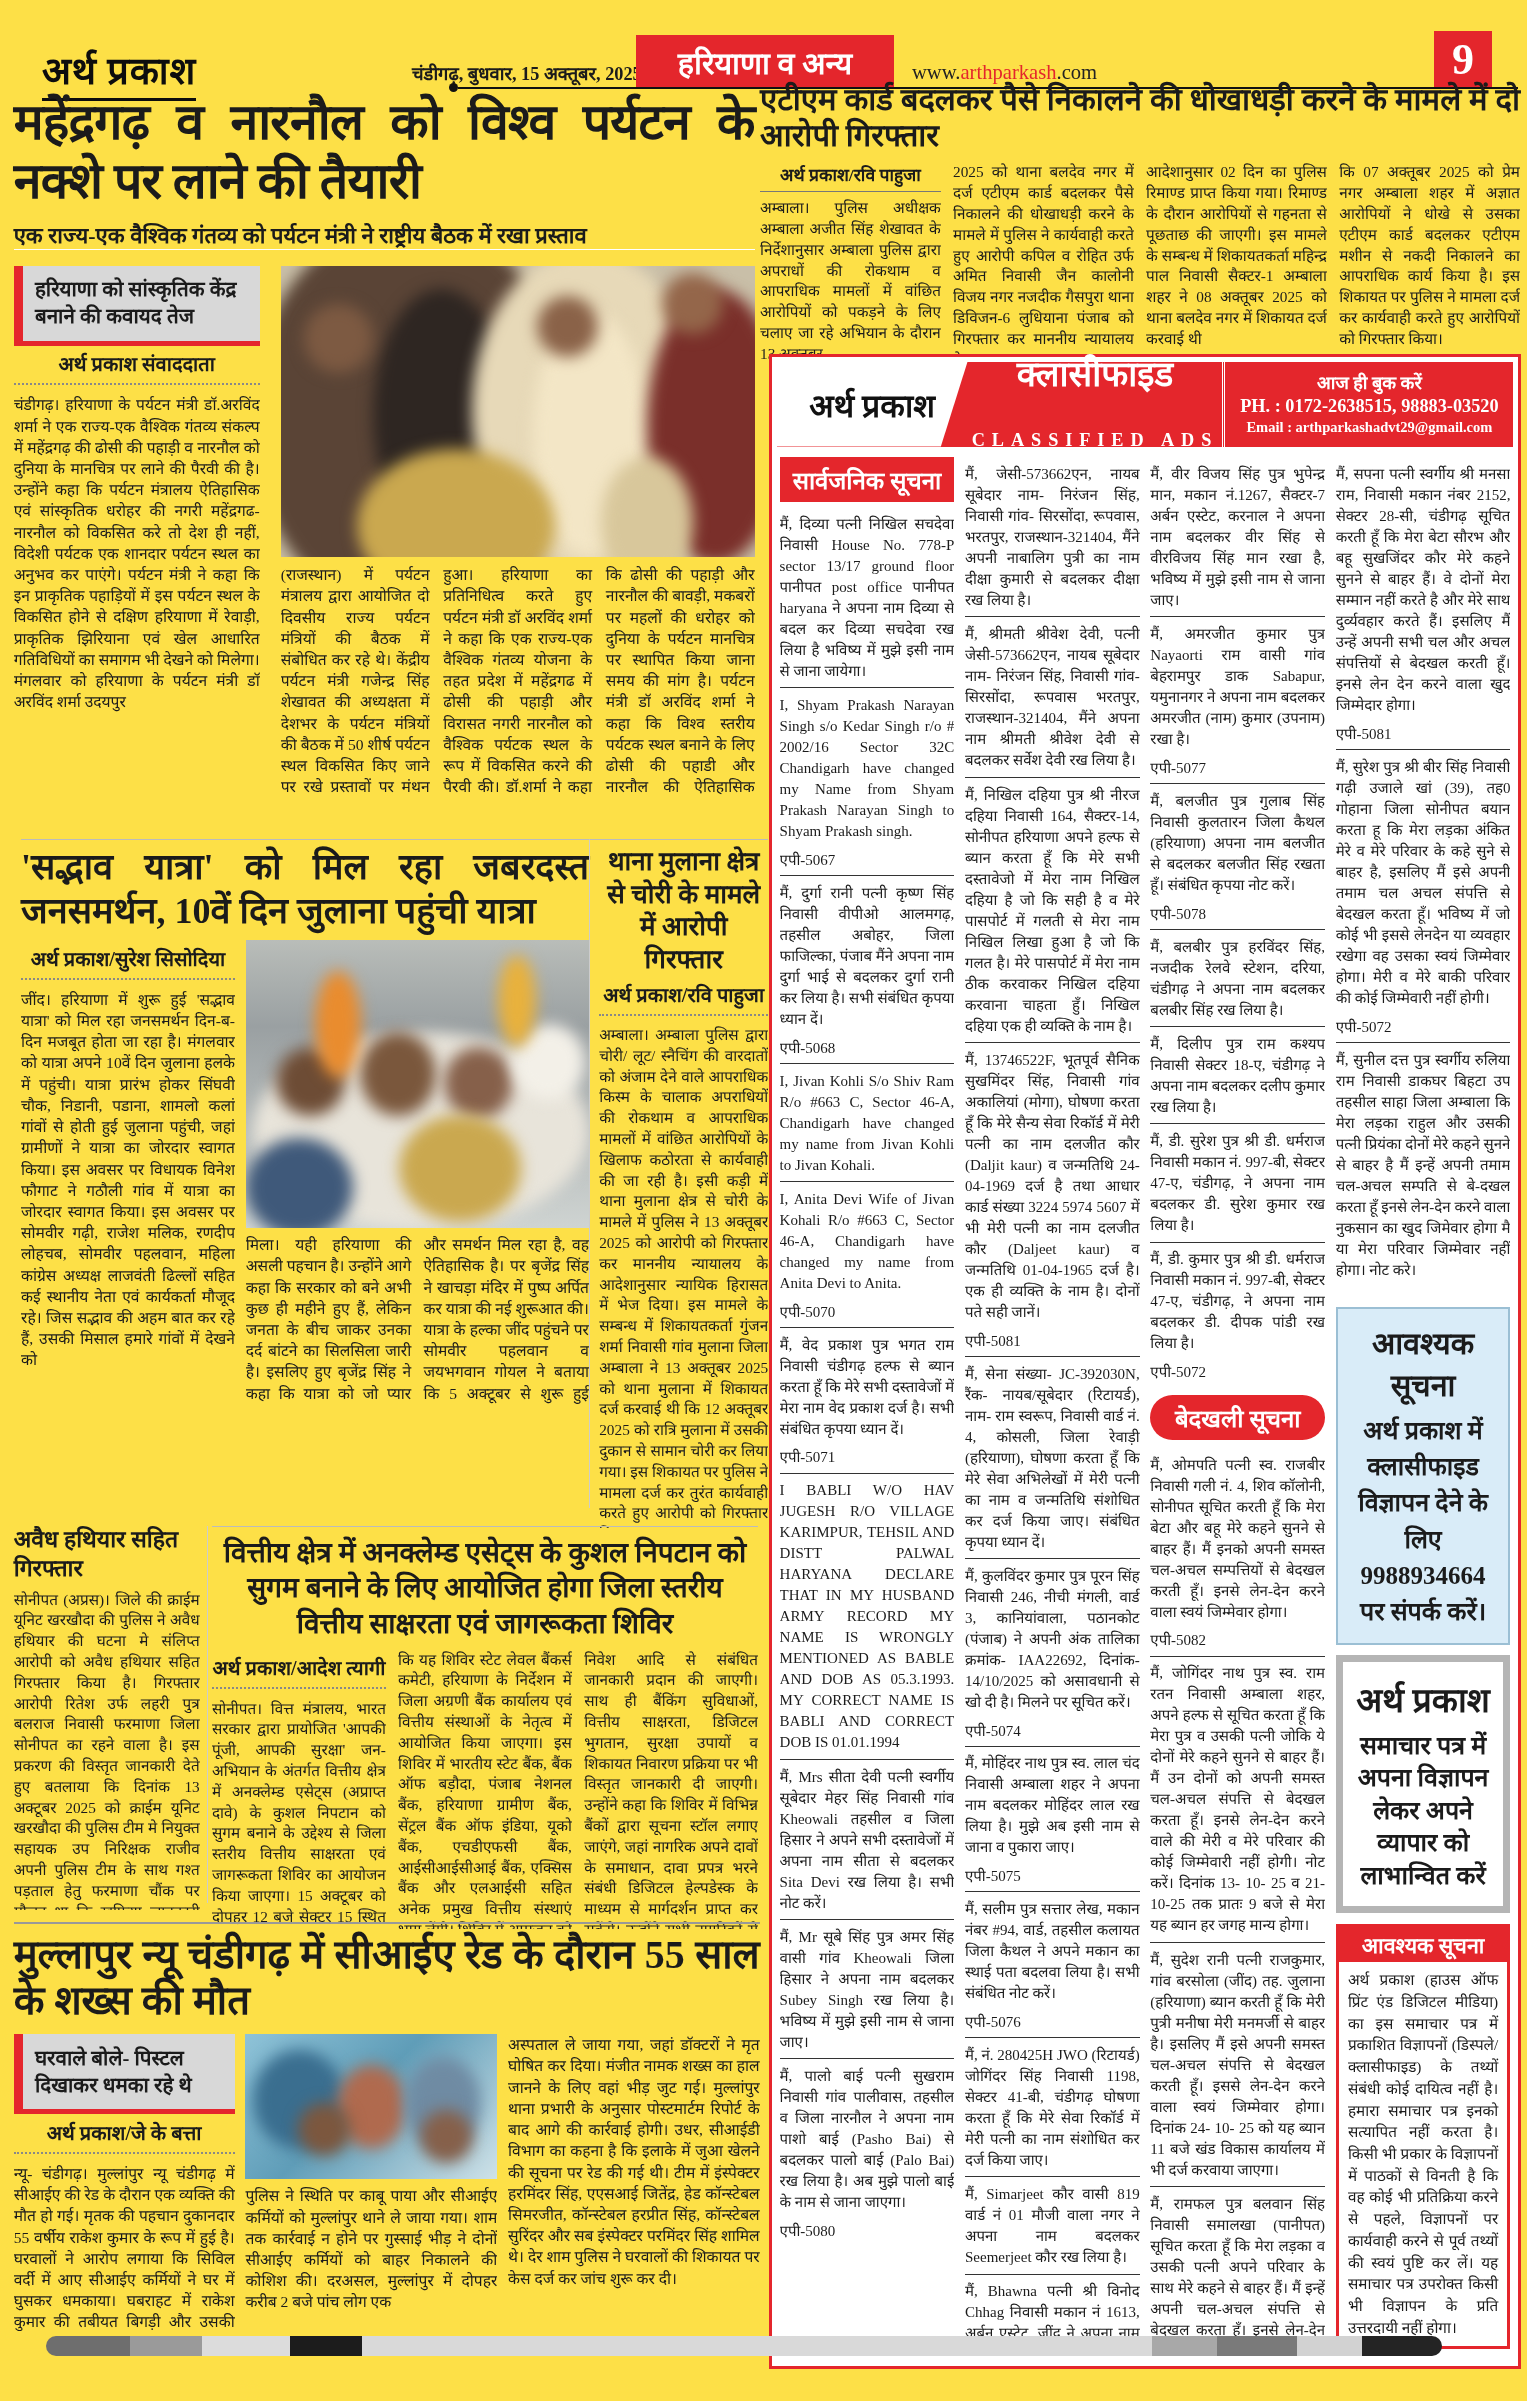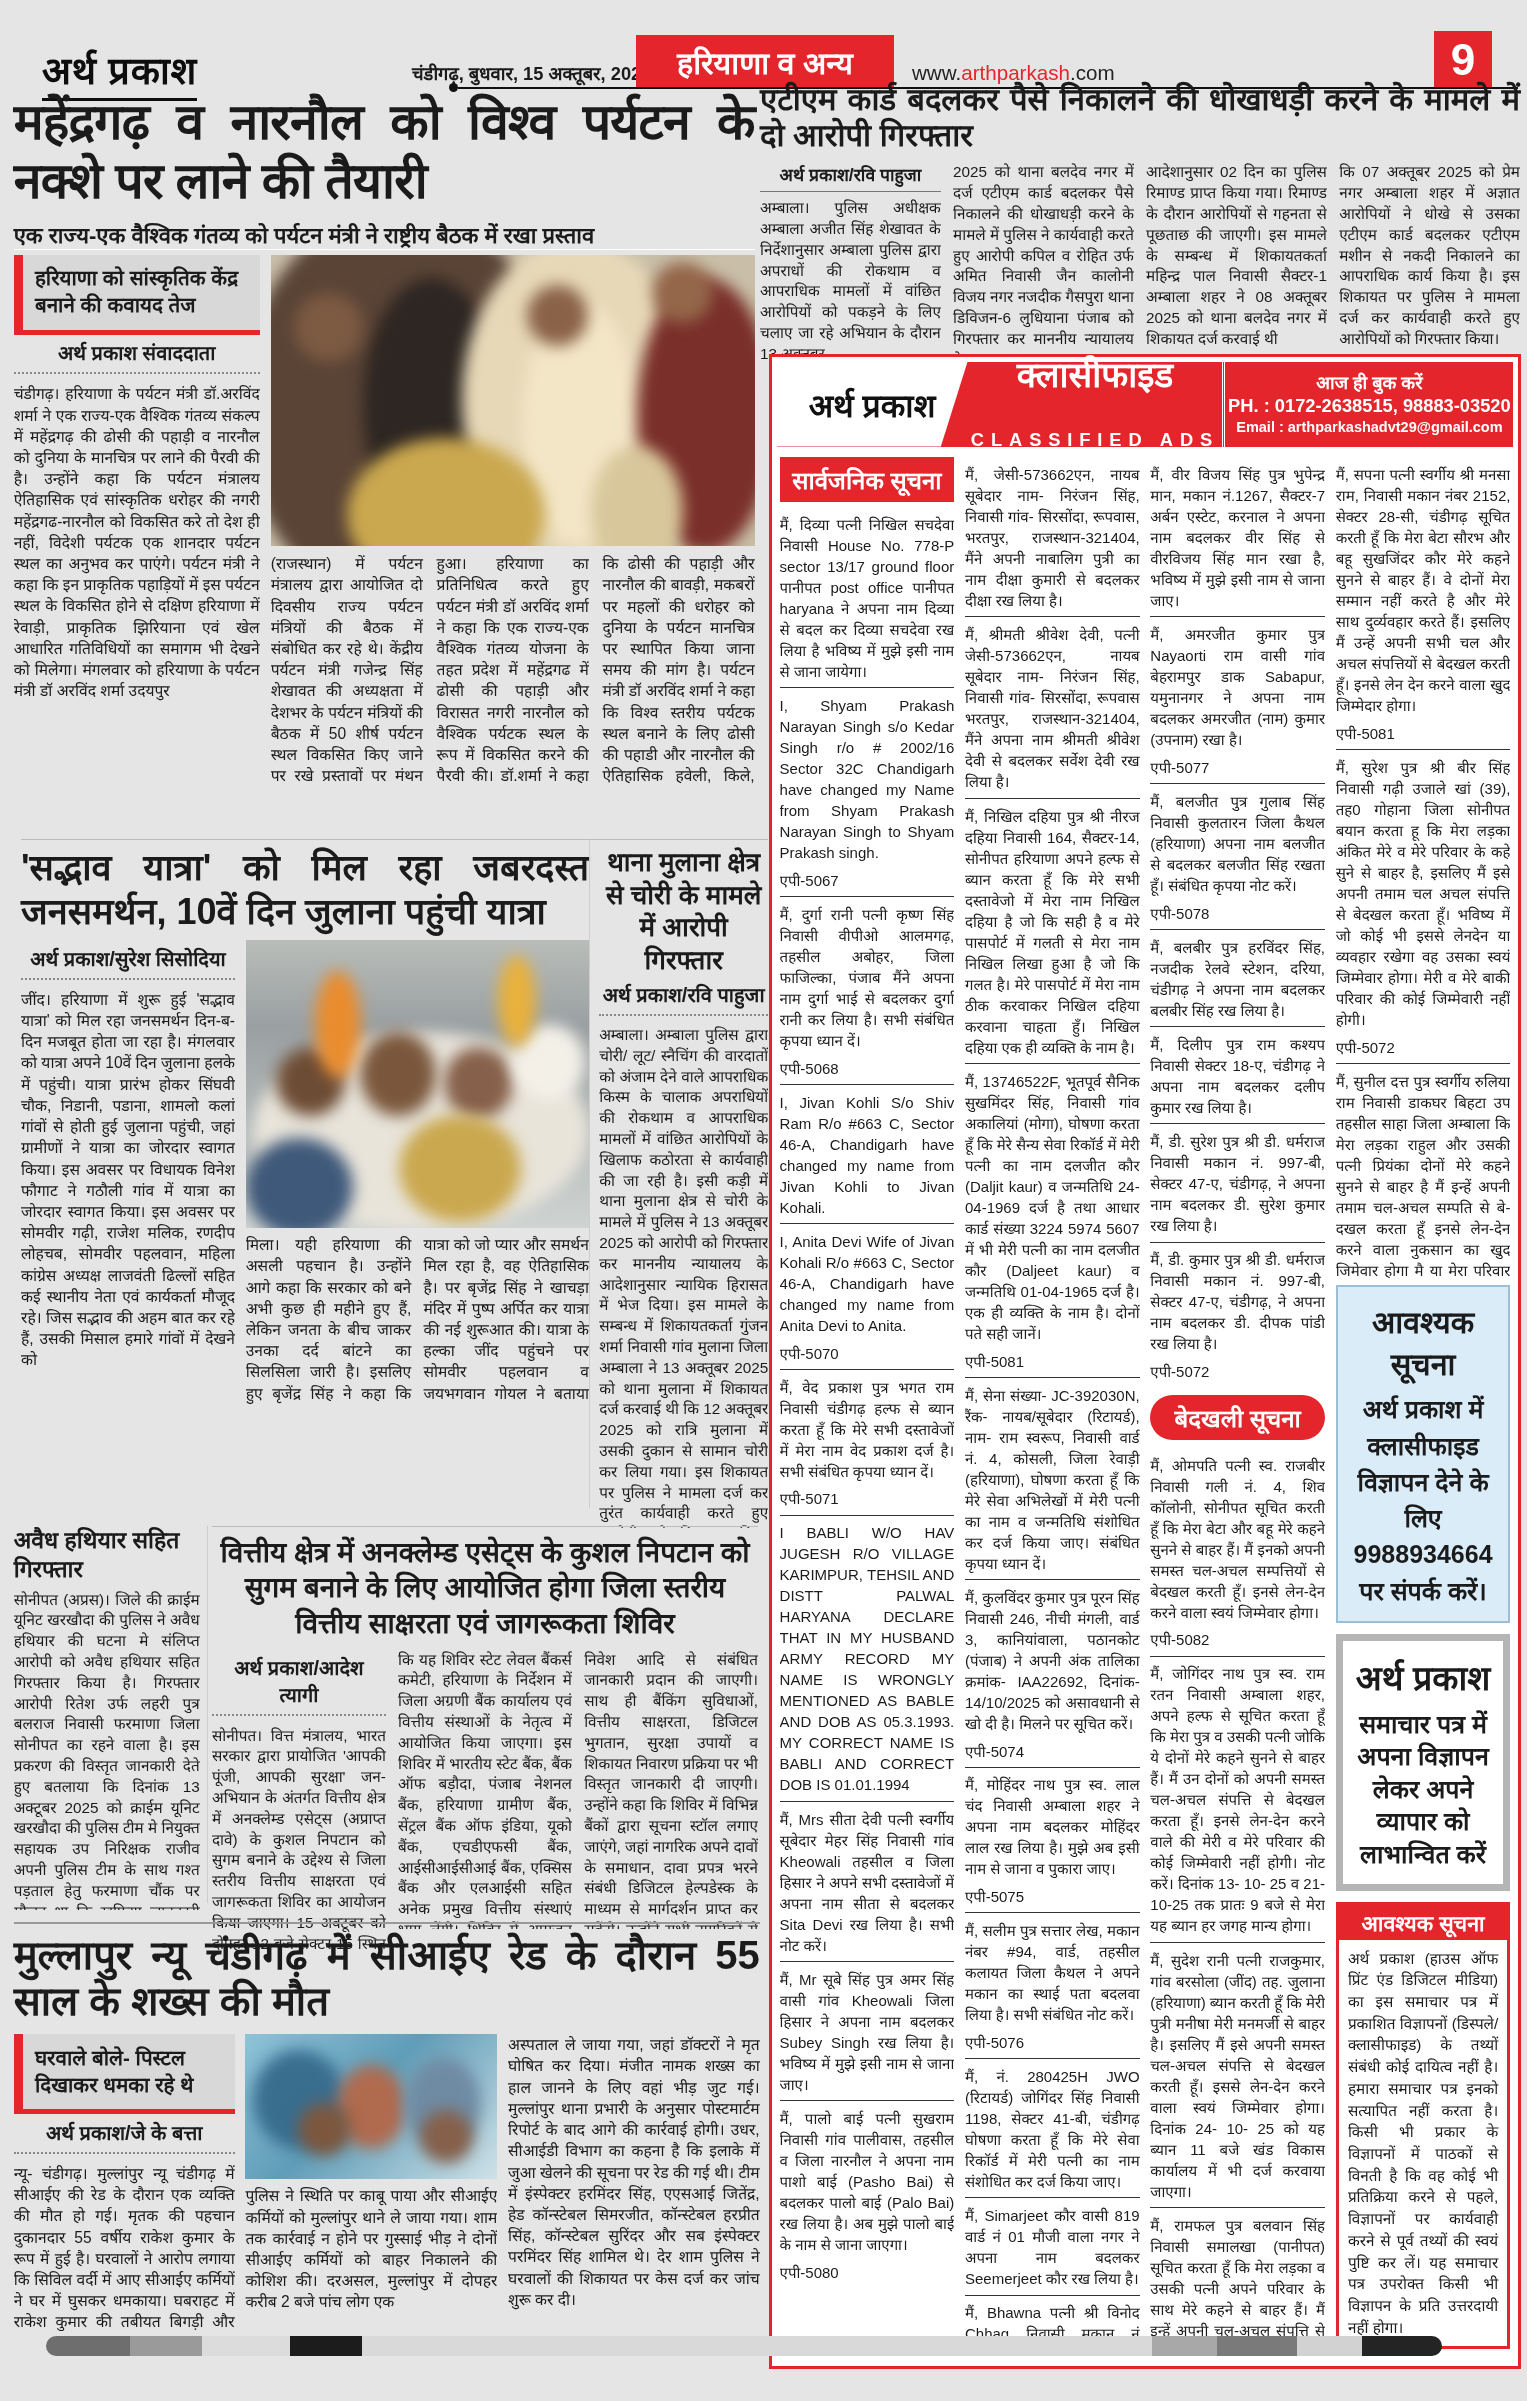--- a/index.html
+++ b/index.html
@@ -1,17 +1,17 @@
 <!DOCTYPE html>
 <html style="font-size:12.2px"><head>
 <meta charset="utf-8">
 <style>
   html,body{margin:0;padding:0;background:#8a8a8a;}
-  .page{position:relative;width:1527px;height:2401px;background:#e5e5e5;overflow:hidden;
-        font-family:Liberation Sans, sans-serif;color:#1b1b1b;}
+  .page{position:relative;width:1527px;height:2401px;background:#fde047;overflow:hidden;
+        font-family:Liberation Serif, serif;color:#1b1b1b;}
   .jt{text-align:justify;}
 
   
   .hdr{position:absolute;left:0;top:0;width:1527px;height:92px;}
   .masthead{position:absolute;left:42px;top:43px;font-size:38px;font-weight:bold;letter-spacing:0.8px;color:#0d0d0d;border-bottom:3.8px solid #0d0d0d;padding-bottom:3.1px;}
   .dateline{position:absolute;left:412px;top:60px;font-size:18.3px;font-weight:bold;}
   .section-box{position:absolute;left:636px;top:35px;width:258px;height:53px;background:#e4262c;color:#fff;font-size:30.5px;font-weight:bold;display:flex;align-items:center;justify-content:center;}
   .website{position:absolute;left:912px;top:61px;font-size:20.6px;color:#222;}
   .website .red{color:#e4262c;}
   .pageno{position:absolute;left:1434px;top:30.5px;width:58px;height:58px;background:#e4262c;color:#fff;font-size:44px;font-weight:bold;display:flex;align-items:center;justify-content:center;}
@@ -23,21 +23,21 @@
   .dotrule{border-bottom:2.3px dotted #888;margin:0 0 9.2px 0;}
   .kicker{background:#d8d8d8;border-left:9.2px solid #e4262c;border-bottom:5.3px solid #e4262c;padding:10.7px 12.2px;font-size:20.6px;font-weight:bold;line-height:1.3;}
   .body-txt{font-size:15.6px;line-height:1.36;}
   .ph{position:relative;overflow:hidden;background:#c9bfa8;}
   .blob{position:absolute;border-radius:50%;filter:blur(7.6px);}
 
   
   .main-art{position:absolute;left:13.7px;top:93px;width:741px;height:746px;}
   .main-hl{font-size:50px;font-weight:bold;line-height:1.18;text-align:justify;letter-spacing:-0.8px;}
   .main-sub{font-size:22px;font-weight:bold;margin-top:7.6px;border-bottom:1.5px solid #fff;}
-  .main-row{display:flex;gap:11px;margin-top:5px;}
+  .main-row{display:flex;gap:21px;margin-top:16px;}
   .main-c1{width:246px;flex:none;}
   .main-right{flex:1;min-width:0;}
   .main-photo{width:100%;height:291px;}
   .main-flow{margin-top:7.6px;height:240px;overflow:hidden;column-count:3;column-gap:13.7px;}
   .main-c1 .body-txt{height:389px;overflow:hidden;}
 
   
   .atm{position:absolute;left:760px;top:82px;width:760px;height:269px;}
   .atm-hl{font-size:31px;font-weight:bold;line-height:1.15;text-align:justify;}
   .atm-row{display:flex;gap:12.2px;margin-top:9.2px;}

